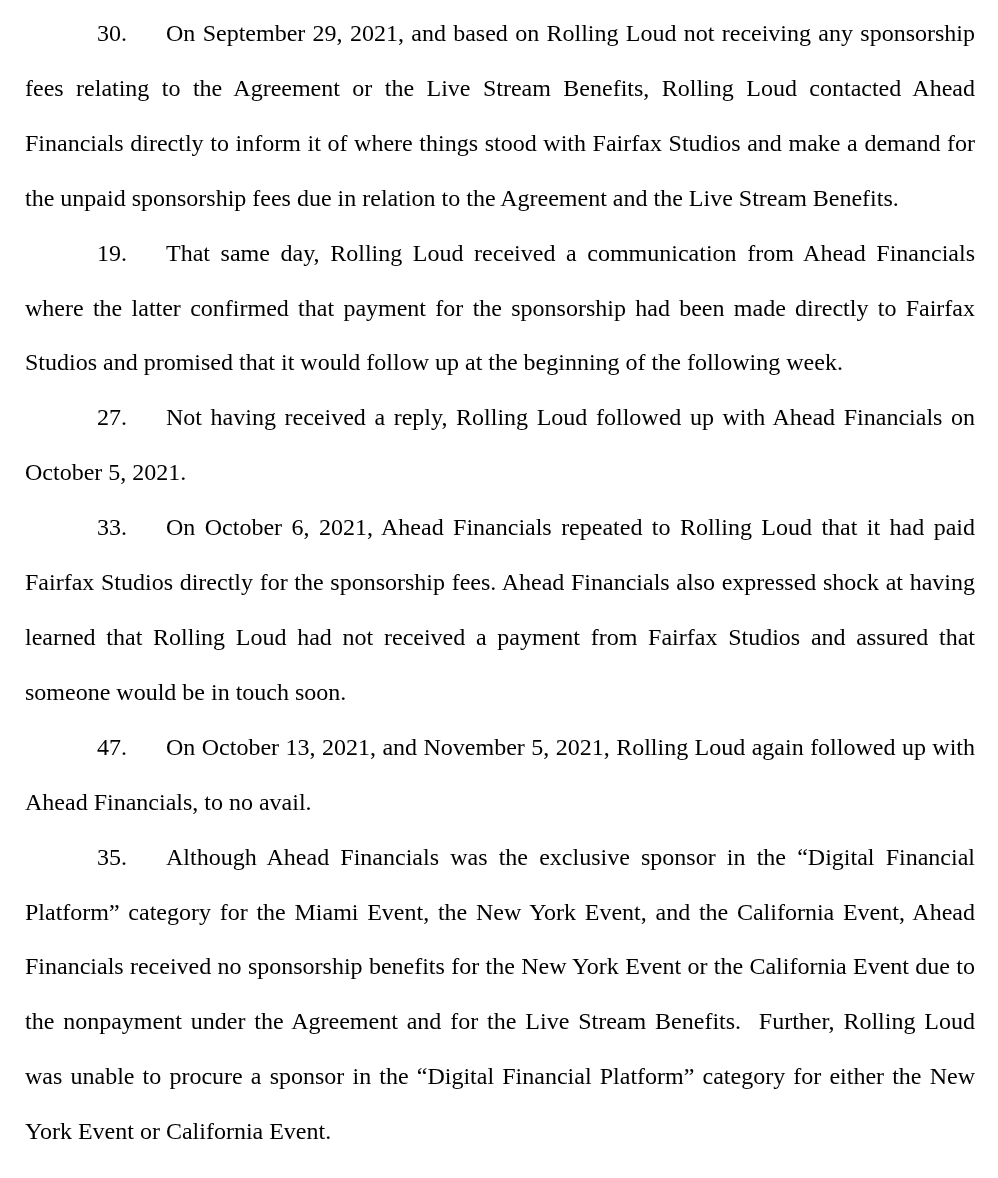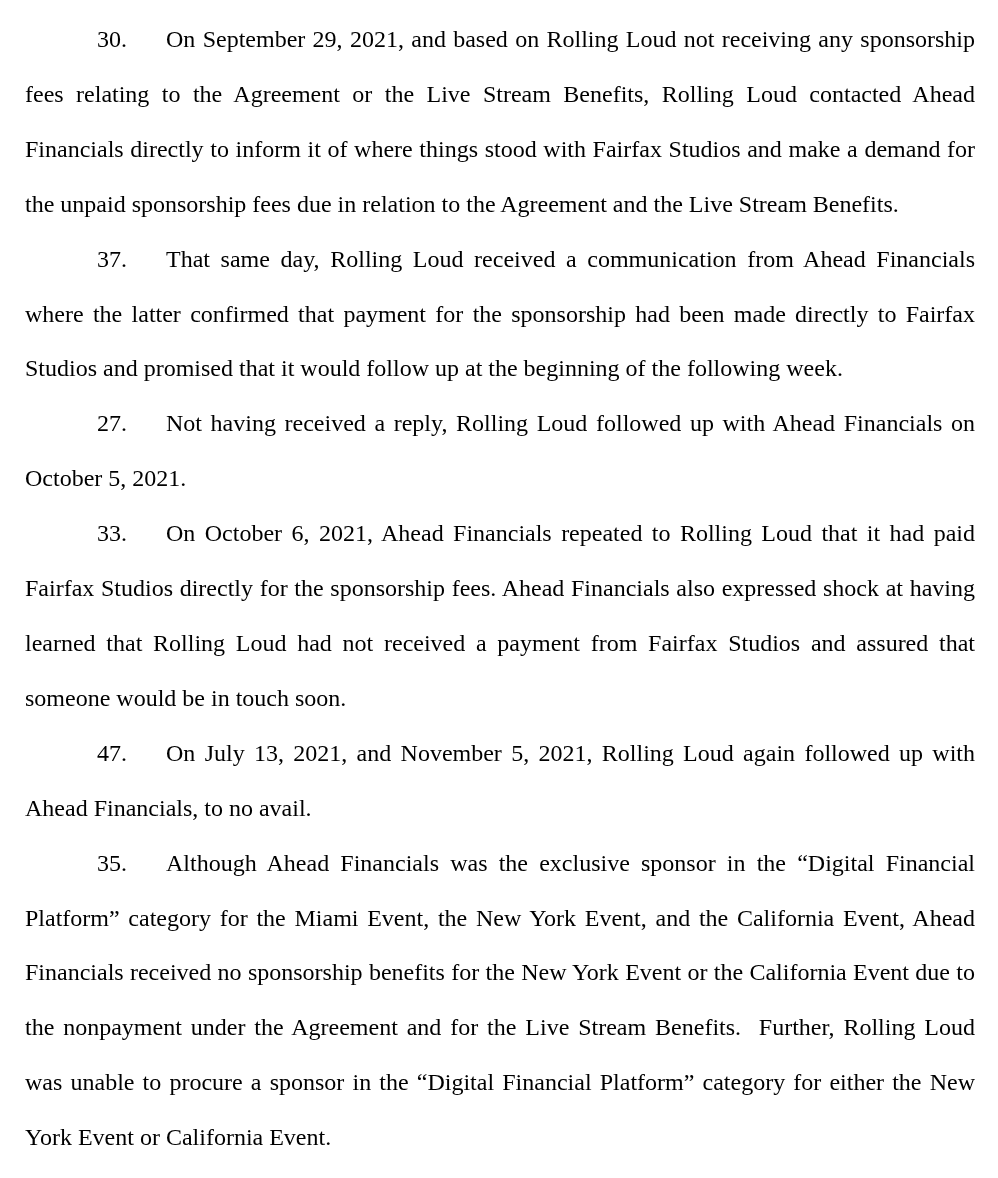--- a/index.html
+++ b/index.html
@@ -18,21 +18,21 @@
     height: 1178px;
     background: #ffffff;
     color: #000000;
   }
   .doc {
     font-family: "Liberation Serif", "DejaVu Serif", serif;
     font-size: 24px;
     line-height: 54.9px;
     width: 950px;
     margin-left: 25px;
-    padding-top: 12px;
+    padding-top: 6px;
     text-align: justify;
     color: #000000;
     -webkit-font-smoothing: antialiased;
   }
   .para {
     margin: 0;
     padding: 0;
     text-indent: 72px;
   }
   .pnum {
@@ -44,19 +44,19 @@
     height: 1px;
     vertical-align: baseline;
   }
 </style>
 </head>
 <body>
 
 <main class="page">
   <section class="doc">
     <p class="para"><span class="pnum">30.</span><span class="ptab"></span><span class="ptext">On September 29, 2021, and based on Rolling Loud not receiving any sponsorship fees relating to the Agreement or the Live Stream Benefits, Rolling Loud contacted Ahead Financials directly to inform it of where things stood with Fairfax Studios and make a demand for the unpaid sponsorship fees due in relation to the Agreement and the Live Stream Benefits.</span></p>
-    <p class="para"><span class="pnum">37.</span><span class="ptab"></span><span class="ptext">That same day, Rolling Loud received a communication from Ahead Financials where the latter confirmed that payment for the sponsorship had been made directly to Fairfax Studios and promised that it would follow up at the beginning of the following week.</span></p>
+    <p class="para"><span class="pnum">19.</span><span class="ptab"></span><span class="ptext">That same day, Rolling Loud received a communication from Ahead Financials where the latter confirmed that payment for the sponsorship had been made directly to Fairfax Studios and promised that it would follow up at the beginning of the following week.</span></p>
     <p class="para"><span class="pnum">27.</span><span class="ptab"></span><span class="ptext">Not having received a reply, Rolling Loud followed up with Ahead Financials on October 5, 2021.</span></p>
     <p class="para"><span class="pnum">33.</span><span class="ptab"></span><span class="ptext">On October 6, 2021, Ahead Financials repeated to Rolling Loud that it had paid Fairfax Studios directly for the sponsorship fees. Ahead Financials also expressed shock at having learned that Rolling Loud had not received a payment from Fairfax Studios and assured that someone would be in touch soon.</span></p>
-    <p class="para"><span class="pnum">47.</span><span class="ptab"></span><span class="ptext">On July 13, 2021, and November 5, 2021, Rolling Loud again followed up with Ahead Financials, to no avail.</span></p>
+    <p class="para"><span class="pnum">47.</span><span class="ptab"></span><span class="ptext">On October 13, 2021, and November 5, 2021, Rolling Loud again followed up with Ahead Financials, to no avail.</span></p>
     <p class="para"><span class="pnum">35.</span><span class="ptab"></span><span class="ptext">Although Ahead Financials was the exclusive sponsor in the “Digital Financial Platform” category for the Miami Event, the New York Event, and the California Event, Ahead Financials received no sponsorship benefits for the New York Event or the California Event due to the nonpayment under the Agreement and for the Live Stream Benefits.&nbsp; Further, Rolling Loud was unable to procure a sponsor in the “Digital Financial Platform” category for either the New York Event or California Event.</span></p>
   </section>
 </main>
 
 </body></html>

